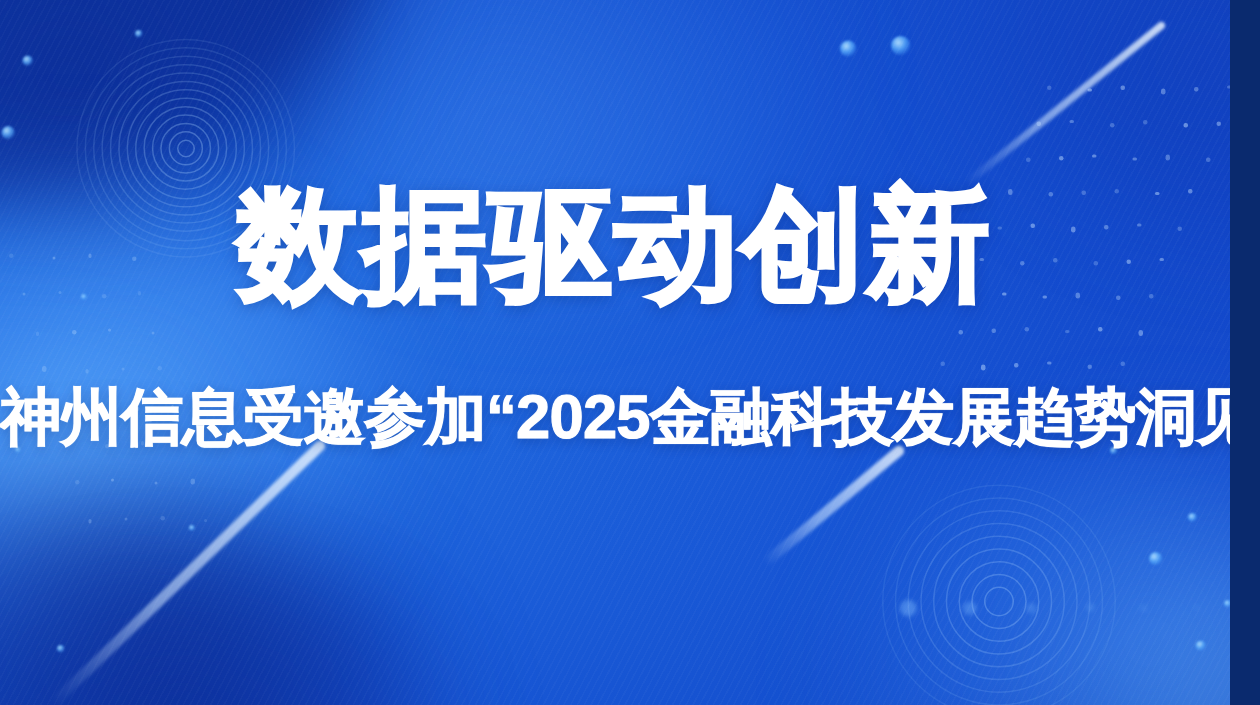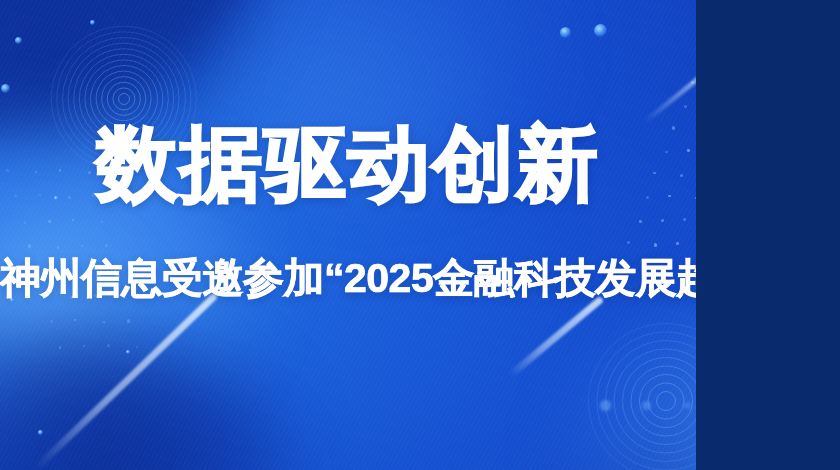--- a/index.html
+++ b/index.html
@@ -2,21 +2,21 @@
 <html><head>
 <meta charset="utf-8">
 <style>
   html, body {
     margin: 0;
     padding: 0;
     background: #0a2a6e;
   }
   #banner {
     position: relative;
-    width: 696px;
+    width: 820px;
     height: 470px;
     overflow: hidden;
     background: #1756d6;
     font-family: "Liberation Sans", "DejaVu Sans", sans-serif;
   }
 
   
   .bg-base {
     position: absolute;
     inset: 0;

